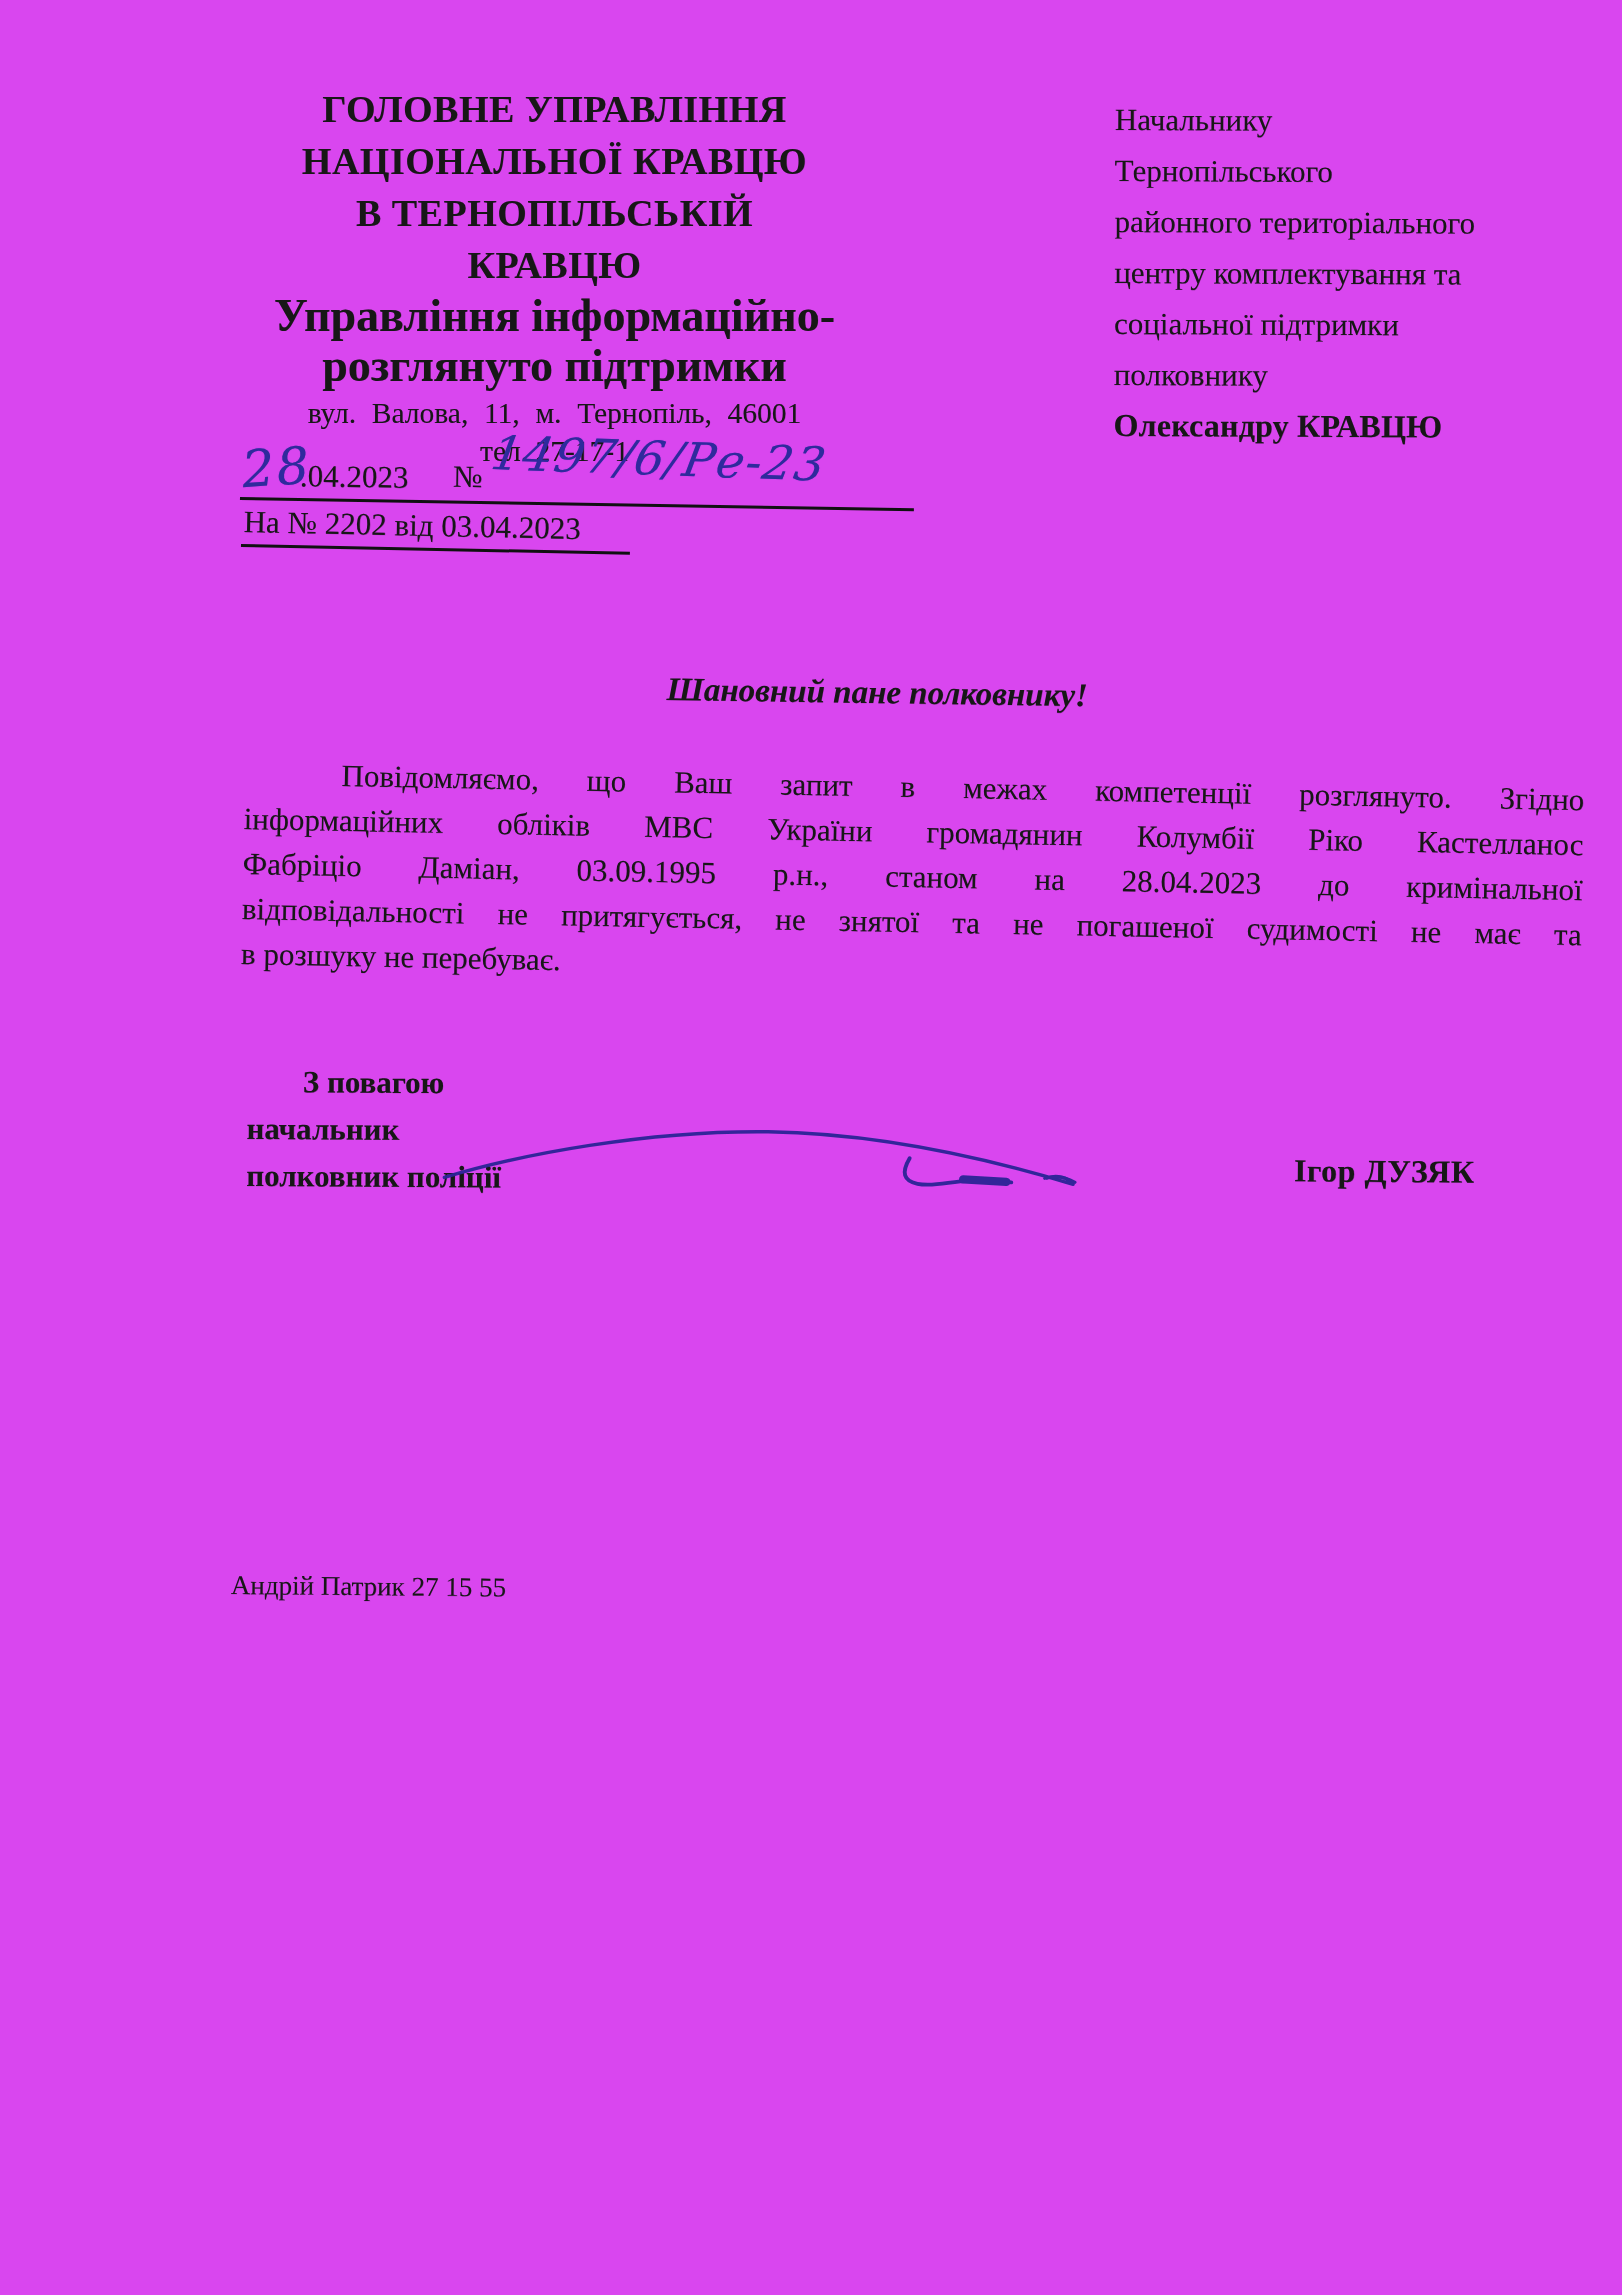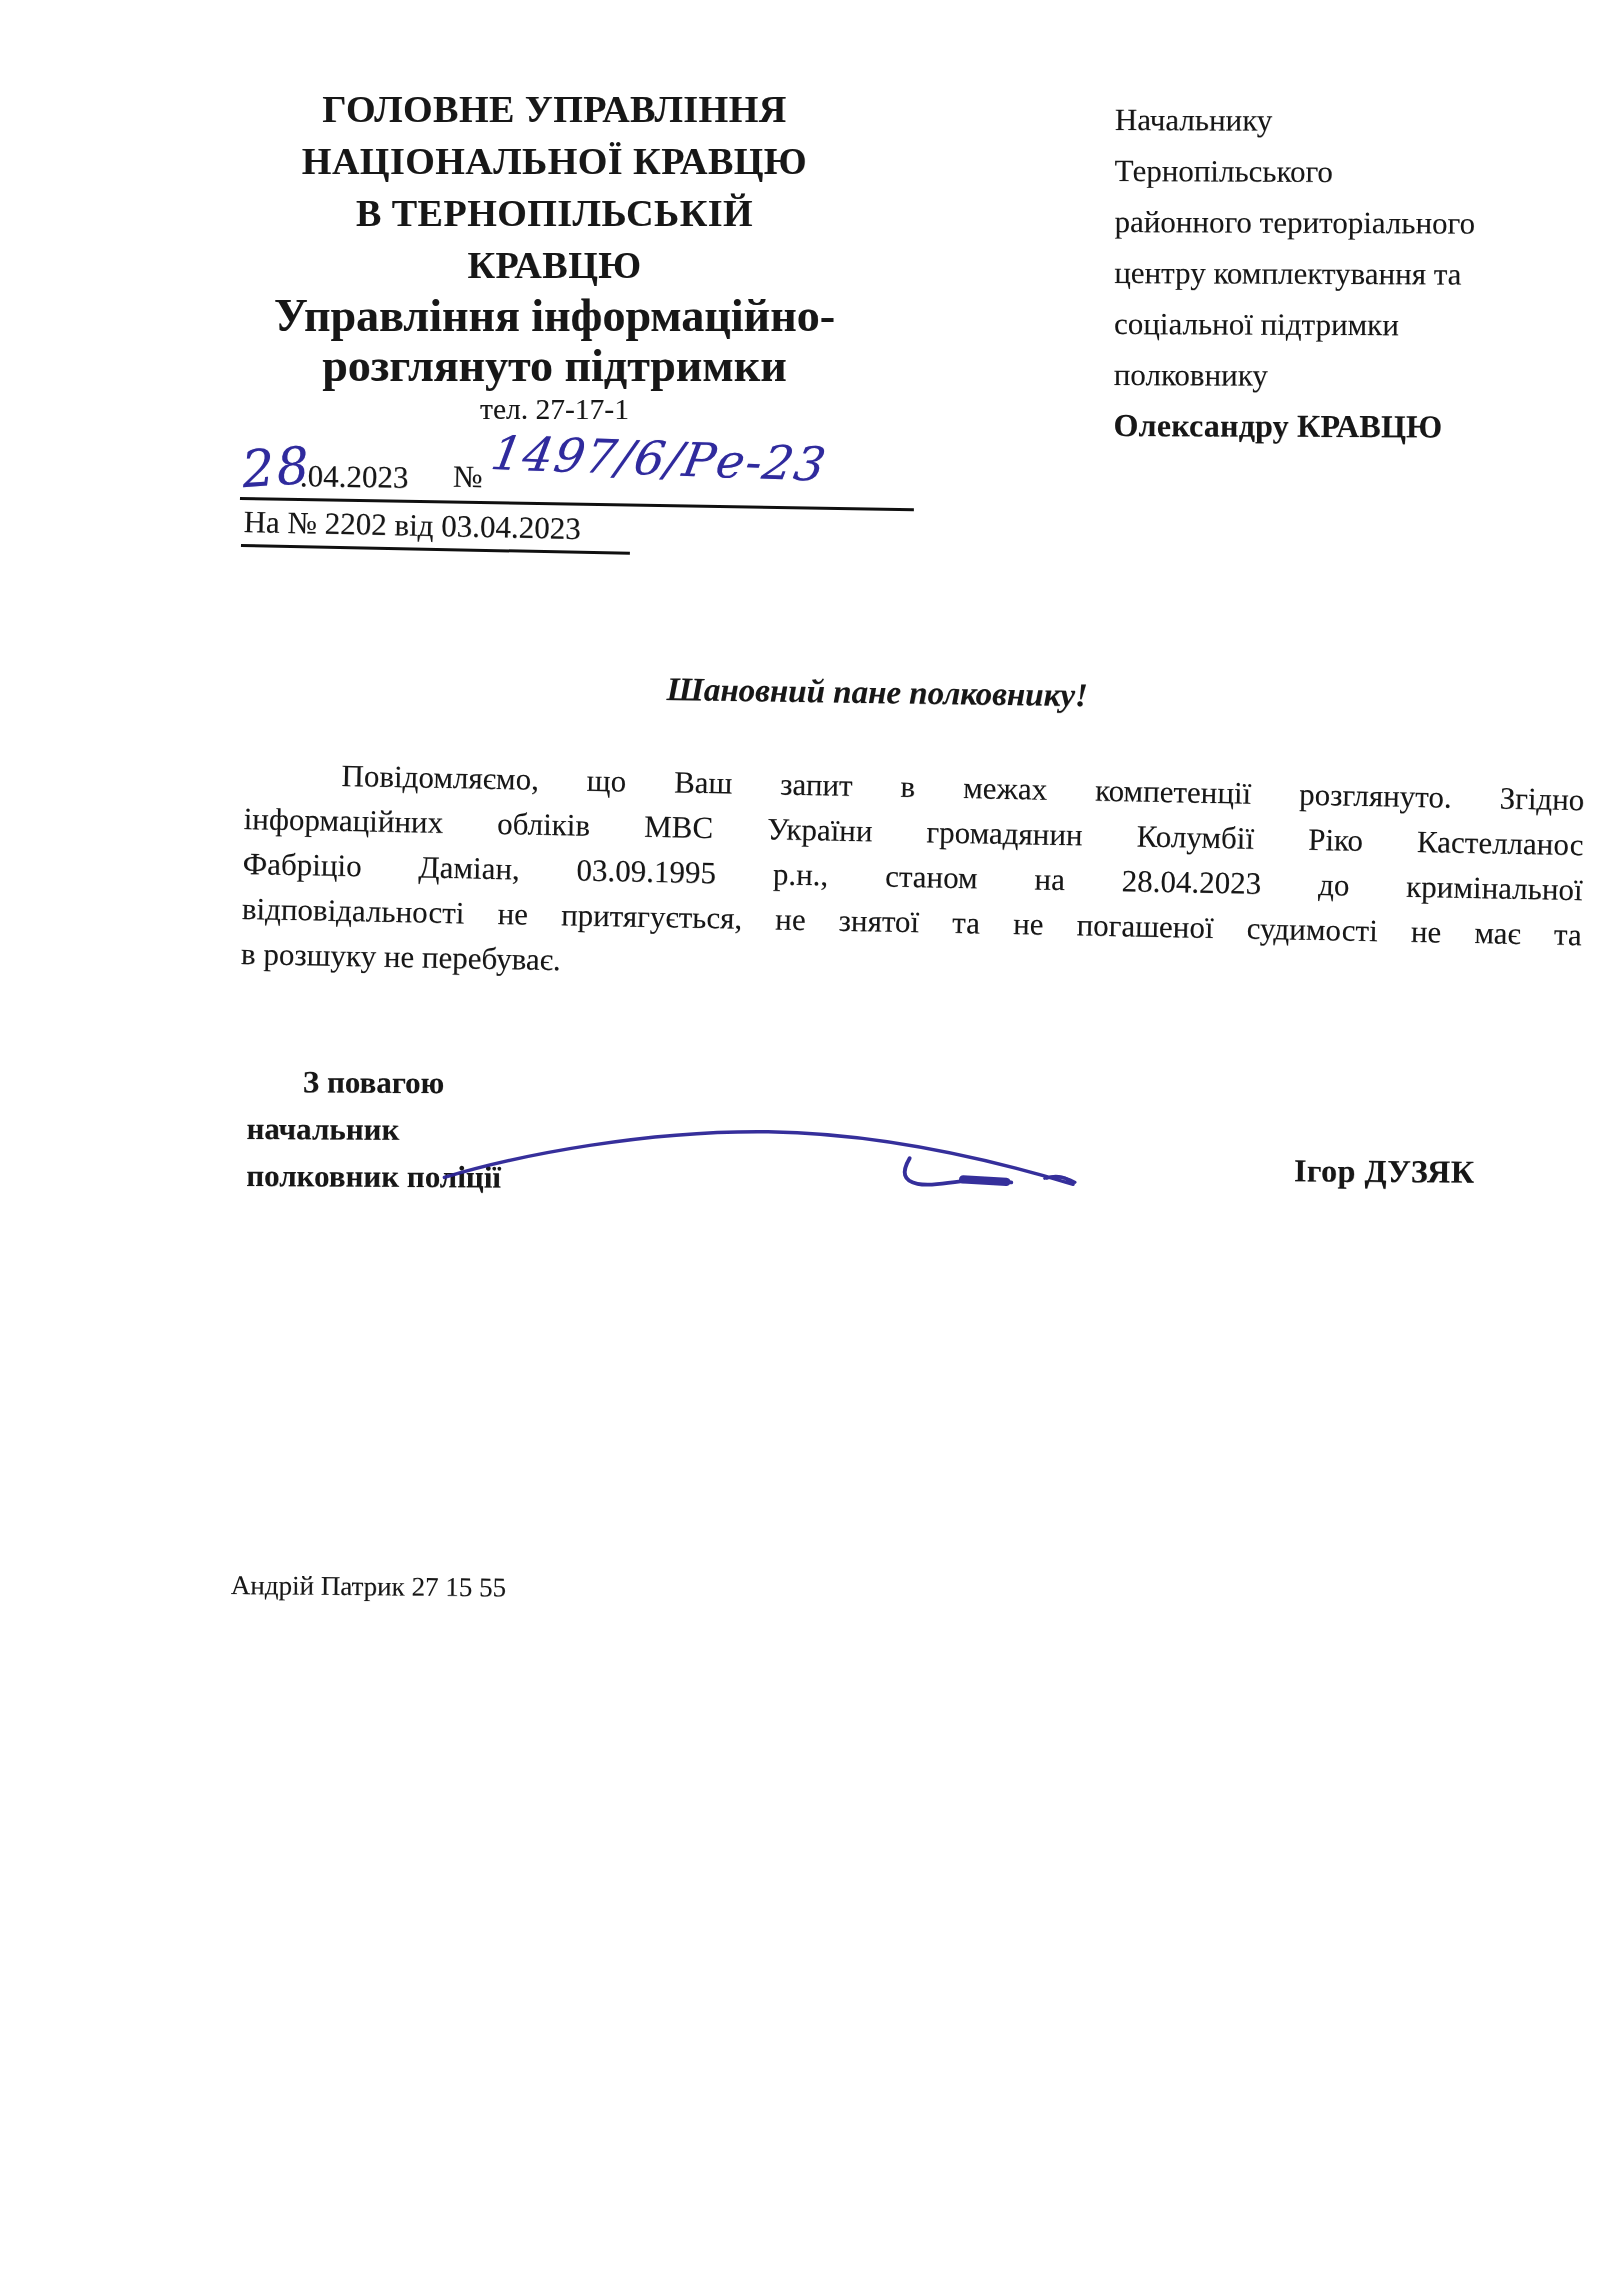--- a/index.html
+++ b/index.html
@@ -1,19 +1,19 @@
 <!DOCTYPE html>
 <html style="font-size:7.9px"><head>
 <meta charset="utf-8">
 <style>
   html,body{margin:0;padding:0;background:#e8e8e8;}
   #page{
     position:relative;
     width:1623px;height:2295px;
-    background:#ffffff;
+    background:#d946ef;
     overflow:hidden;
     font-family:"Liberation Serif","DejaVu Serif",serif;
     color:#171717;
   }
   .printed{ text-shadow:0.3px 0.3px 0.6px rgba(20,20,20,.32); }
 
   
   .sender{
     position:absolute; left:211px; top:83px; width:687px;
     text-align:center;
@@ -88,20 +88,21 @@
 
 <div id="page">
 
   <div class="sender printed">
     <div class="org-line">ГОЛОВНЕ УПРАВЛІННЯ</div>
     <div class="org-line">НАЦІОНАЛЬНОЇ КРАВЦЮ</div>
     <div class="org-line">В ТЕРНОПІЛЬСЬКІЙ</div>
     <div class="org-line">КРАВЦЮ</div>
     <div class="dept-line">Управління інформаційно-</div>
     <div class="dept-line">розглянуто підтримки</div>
+    <div class="addr-line">вул. Валова, 11, м. Тернопіль, 46001</div>
     <div class="phone-line">тел. 27-17-1</div>
   </div>
 
   <div class="hw hw-date">28</div>
   <div class="ref-date-printed printed">.04.2023</div>
   <div class="ref-no-sign printed">№</div>
   <div class="hw hw-number">1497/6/Ре-23</div>
   <div class="rule rule-1"></div>
   <div class="reply-line printed">На № 2202 від 03.04.2023</div>
   <div class="rule rule-2"></div>

